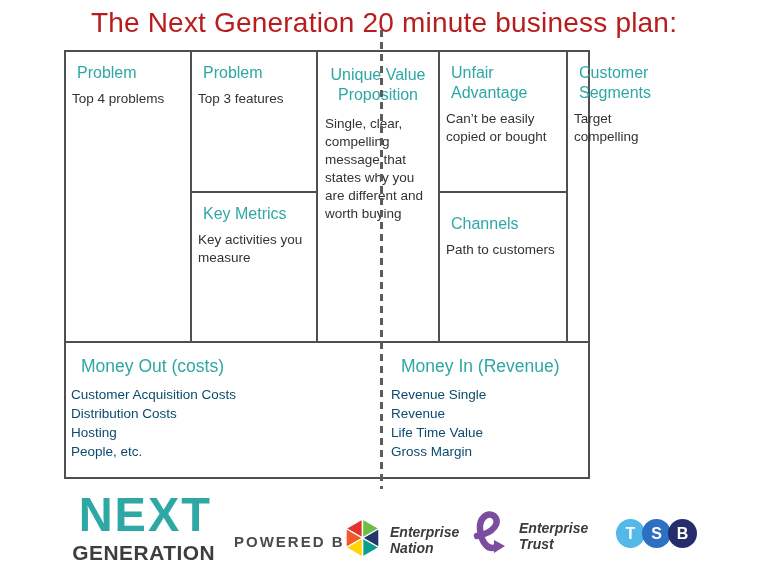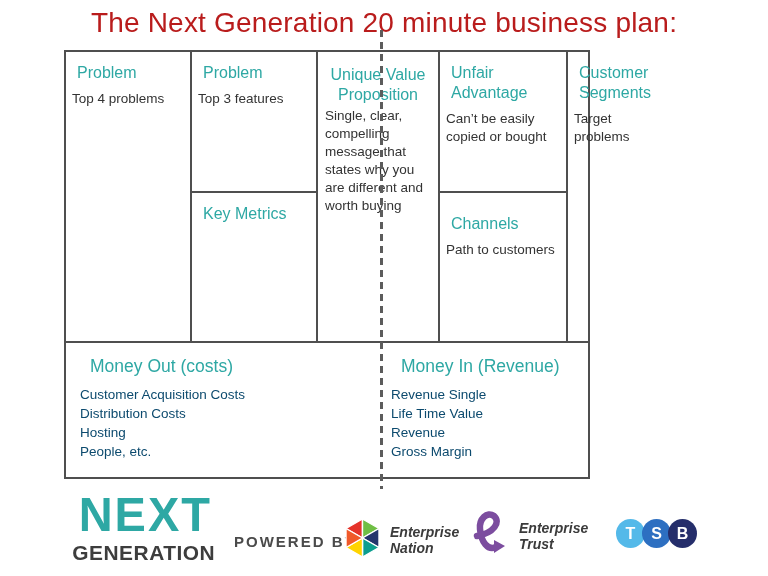--- a/index.html
+++ b/index.html
@@ -25,25 +25,25 @@
   .colsplit{display:flex;flex-direction:column;}
   .sub-top{height:141px;border-bottom:2px solid #4f4f4f;box-sizing:border-box;}
   .sub-bottom{flex:1;}
   .cellpad{padding:11px 6px 0 6px;}
   .h{
     color:#2ea8a4;font-size:16px;line-height:1.25;margin:0 0 7px 5px;
   }
   .b{
     color:#333333;font-size:13.5px;line-height:1.33;
   }
-  .uvp .h{text-align:center;margin:2px 2px 2px 2px;}
+  .uvp .h{text-align:center;margin:2px 2px 10px 2px;}
   .uvp .b{padding:0 1px;}
   
   .money-row{display:flex;height:136px;}
-  .money{box-sizing:border-box;padding:13px 0 0 14px;}
+  .money{box-sizing:border-box;padding:13px 0 0 5px;}
   .money-out{width:317px;}
   .money-in{flex:1;padding-left:8px;}
   .mh{color:#2ea8a4;font-size:17.5px;margin:0 0 9px 10px;}
   .mi{color:#0c4a6e;font-size:13.5px;line-height:1.4;}
   
   .dashline{
     position:absolute;left:380px;top:30px;width:3px;height:459px;
     background:repeating-linear-gradient(to bottom,#5c5c5c 0 7px,transparent 7px 12px);
     z-index:5;
   }
@@ -93,20 +93,21 @@
         <div class="b">Top 4 problems</div>
       </div>
 
       <div class="col colsplit">
         <div class="sub-top cellpad">
           <div class="h">Problem</div>
           <div class="b">Top 3 features</div>
         </div>
         <div class="sub-bottom cellpad">
           <div class="h">Key Metrics</div>
+          <div class="b">Key activities you measure</div>
         </div>
       </div>
 
       <div class="col cellpad uvp">
         <div class="h">Unique Value Proposition</div>
         <div class="b">Single, clear, compelling message that states why you are different and worth buying</div>
       </div>
 
       <div class="col colsplit">
         <div class="sub-top cellpad">
@@ -114,38 +115,38 @@
           <div class="b">Can’t be easily copied or bought</div>
         </div>
         <div class="sub-bottom cellpad">
           <div class="h" style="margin-top:10px">Channels</div>
           <div class="b">Path to customers</div>
         </div>
       </div>
 
       <div class="col cellpad">
         <div class="h" style="max-width:110px">Customer Segments</div>
-        <div class="b">Target problems</div>
+        <div class="b">Target compelling</div>
       </div>
 
     </div>
 
     <div class="money-row">
       <div class="money money-out">
         <div class="mh">Money Out (costs)</div>
         <div class="mi">Customer Acquisition Costs</div>
         <div class="mi">Distribution Costs</div>
         <div class="mi">Hosting</div>
         <div class="mi">People, etc.</div>
       </div>
       <div class="money money-in">
         <div class="mh">Money In (Revenue)</div>
         <div class="mi">Revenue Single</div>
+        <div class="mi">Revenue</div>
         <div class="mi">Life Time Value</div>
-        <div class="mi">Revenue</div>
         <div class="mi">Gross Margin</div>
       </div>
     </div>
   </div>
 
   <div class="dashline"></div>
 
   <div class="brand">
     <div class="brand-next">NEXT</div>
     <div class="brand-gen">GENERATION</div>

